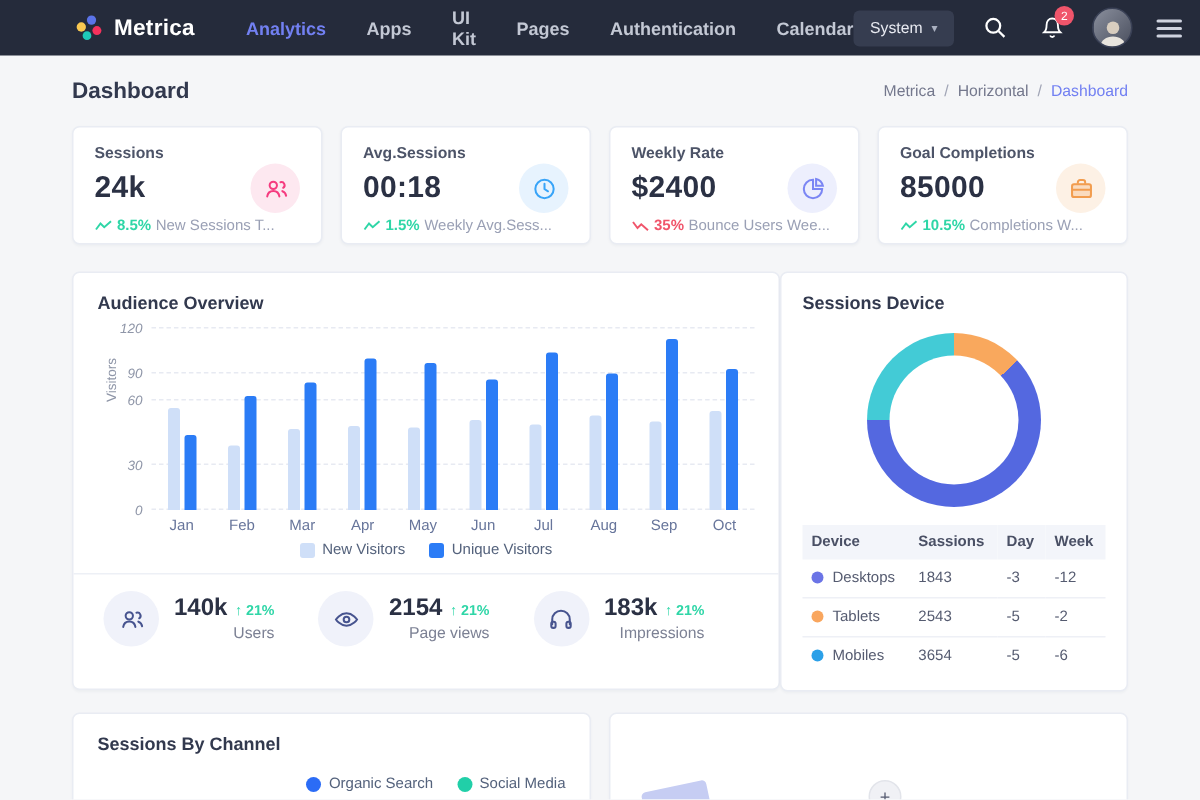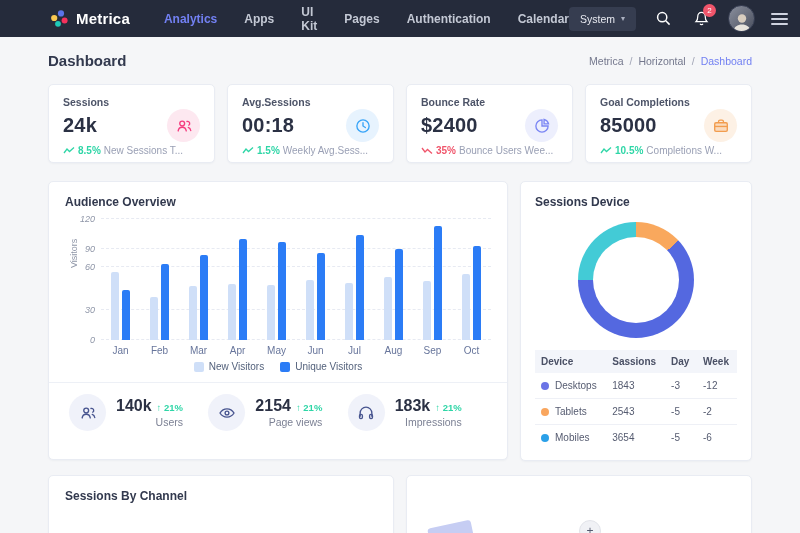--- a/index.html
+++ b/index.html
@@ -43,21 +43,21 @@
   .stat-card { padding:11px 14px 10px; height:79px; }
   .stat-label { font-size:10.5px; font-weight:bold; color:#4d5468; }
   .stat-mid { display:flex; justify-content:space-between; align-items:center; margin-top:1px; }
   .stat-value { font-size:20px; font-weight:bold; color:#2b3144; letter-spacing:.2px; }
   .stat-icon-circle { width:33px; height:33px; border-radius:50%; display:flex; align-items:center; justify-content:center; }
   .stat-trend { display:flex; align-items:center; gap:3px; font-size:10px; margin-top:3px; white-space:nowrap; overflow:hidden; }
   .stat-trend .pct { font-weight:bold; }
   .stat-trend .desc { color:#9aa0b5; overflow:hidden; text-overflow:ellipsis; }
 
   
-  .main-row { display:grid; grid-template-columns:1fr 232px; gap:12px; margin-bottom:14px; }
+  .main-row { display:grid; grid-template-columns:1fr 232px; gap:0; margin-bottom:14px; }
   .audience-card { padding:13px 16px 0; height:279px; display:flex; flex-direction:column; }
   .chart-wrap { position:relative; margin:10px 0 0 36px; height:121px; }
   .gridline { position:absolute; left:0; right:0; border-top:1px dashed #e7eaf2;font-style:italic; }
   .gridline .tick { position:absolute; left:-32px; top:-5px; width:26px; text-align:right; font-size:9px; color:#8f96a8; }
   .bars-layer { position:absolute; inset:0; display:flex; align-items:flex-end; }
   .bar-group { flex:1; display:flex; align-items:flex-end; justify-content:center; gap:3px; height:100%; }
   .bar { width:8px; border-radius:2px 2px 0 0; }
   .ylabel { position:absolute; left:-32px; top:50%; transform:rotate(-90deg) translateX(12px); transform-origin:left top;
             font-size:9px; color:#8f96a8; }
   .xlabels { display:flex; margin:5px 0 0 36px; }
@@ -206,21 +206,21 @@
             <span style="color:#2fd6a7">
               <svg width="12" height="9" viewBox="0 0 12 9" fill="none" stroke="currentColor" stroke-width="1.3">
                 <polyline points="1,7 4,3 6.5,5.5 11,1.5"></polyline>
               </svg>
             </span>
             <span class="pct" style="color:#2fd6a7">1.5%</span>
             <span class="desc">Weekly Avg.Sess...</span>
           </div>
         </div>
         <div class="card stat-card">
-          <div class="stat-label">Bounce Rate</div>
+          <div class="stat-label">Weekly Rate</div>
           <div class="stat-mid">
             <div class="stat-value">$2400</div>
             <div class="stat-icon-circle" style="background:#edeffd;color:#7b86f4">
               <svg width="18" height="18" viewBox="0 0 20 20" fill="none" stroke="currentColor" stroke-width="1.5">
                 <path d="M10 3.2a6.8 6.8 0 1 0 6.8 6.8H10z"></path>
                 <path d="M12.3 2.6a6.8 6.8 0 0 1 5 5h-5z"></path>
               </svg>
             </div>
           </div>
           <div class="stat-trend">
@@ -430,20 +430,30 @@
                 <td>-6</td>
               </tr>
             </tbody>
           </table>
       </div>
     </div>
 
     <div class="bottom-row">
       <div class="card bottom-card">
         <div class="card-title">Sessions By Channel</div>
+        <div class="channel-legend" id="channel-legend">
+            <span class="legend-item">
+              <span class="dot" style="background:#2b6cf6;width:10px;height:10px;margin-right:0"></span>
+              <span>Organic Search</span>
+            </span>
+            <span class="legend-item">
+              <span class="dot" style="background:#21cfa8;width:10px;height:10px;margin-right:0"></span>
+              <span>Social Media</span>
+            </span>
+          </div>
       </div>
       <div class="card bottom-card">
         <div class="map-frag a"></div>
 
         <div class="map-zoom-btn">+</div>
       </div>
     </div>
   </div>
 </div>
 

